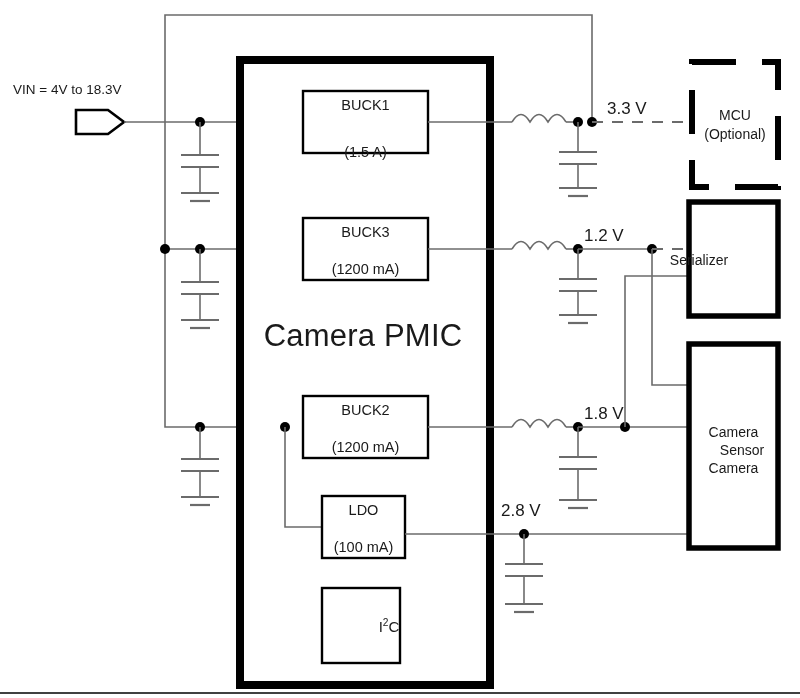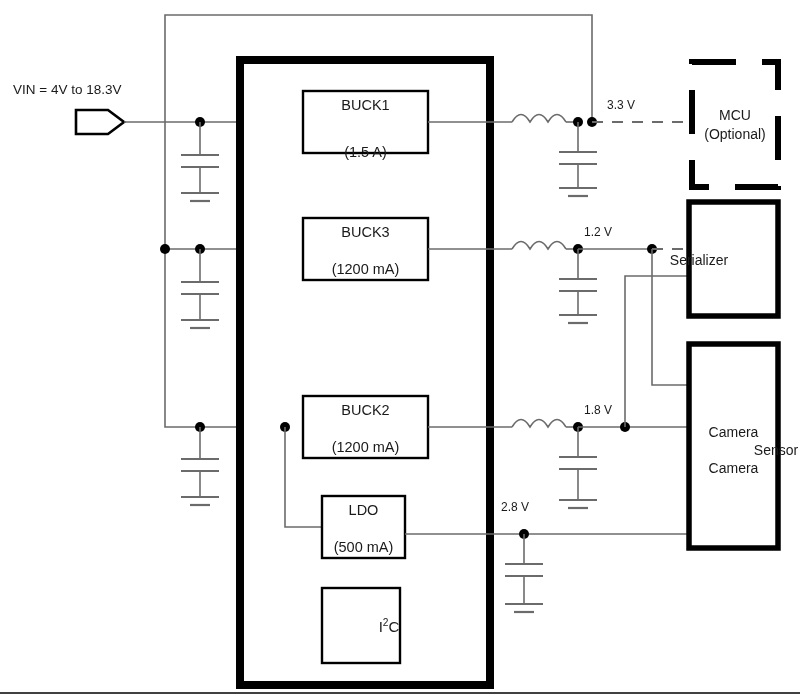--- a/index.html
+++ b/index.html
@@ -45,21 +45,21 @@
   
   .lbl {
     position: absolute;
     color: #1a1a1a;
     white-space: nowrap;
     line-height: 1.15;
     font-family: "Liberation Sans", sans-serif;
   }
   .lbl-vin { font-size: 13.5px; }
   .lbl-blk { font-size: 14.5px; }
-  .lbl-rail { font-size: 12px; }
+  .lbl-rail { font-size: 17px; }
   .lbl-pmic { font-size: 31px; letter-spacing: 0.2px; }
   .lbl-mod { font-size: 14px; text-align: center; }
   .lbl-i2c { font-size: 15px; margin-left: 28px; }
   .sup { font-size: 0.68em; vertical-align: super; }
   .ctr { transform: translateX(-50%); }
 </style>
 </head>
 <body>
 
 <div id="diagram-root">
@@ -223,32 +223,33 @@
   <div class="lbl lbl-blk ctr" style="left:365.5px; top:97px;">BUCK1</div>
   <div class="lbl lbl-blk ctr" style="left:365.5px; top:144px;">(1.5 A)</div>
 
   <div class="lbl lbl-blk ctr" style="left:365.5px; top:224px;">BUCK3</div>
   <div class="lbl lbl-blk ctr" style="left:365.5px; top:261px;">(1200 mA)</div>
 
   <div class="lbl lbl-blk ctr" style="left:365.5px; top:402px;">BUCK2</div>
   <div class="lbl lbl-blk ctr" style="left:365.5px; top:439px;">(1200 mA)</div>
 
   <div class="lbl lbl-blk ctr" style="left:363.5px; top:502px;">LDO</div>
-  <div class="lbl lbl-blk ctr" style="left:363.5px; top:539px;">(500 mA)</div>
+  <div class="lbl lbl-blk ctr" style="left:363.5px; top:539px;">(100 mA)</div>
 
   <div class="lbl lbl-i2c ctr" style="left:361px; top:617px;"><span>I</span><span class="sup">2</span><span>C</span></div>
 
+  <div class="lbl lbl-pmic ctr" style="left:363px; top:318px;">Camera PMIC</div>
 
   <div class="lbl lbl-rail" style="left:607px; top:99px;">3.3 V</div>
   <div class="lbl lbl-rail" style="left:584px; top:226px;">1.2 V</div>
   <div class="lbl lbl-rail" style="left:584px; top:404px;">1.8 V</div>
   <div class="lbl lbl-rail" style="left:501px; top:501px;">2.8 V</div>
 
   <div class="lbl lbl-mod ctr" style="left:735px; top:107px;">MCU</div>
   <div class="lbl lbl-mod ctr" style="left:735px; top:126px;">(Optional)</div>
 
   <div class="lbl lbl-mod ctr" style="left:699px; top:252px;">Serializer</div>
 
   <div class="lbl lbl-mod ctr" style="left:733.5px; top:424px;">Camera</div>
-  <div class="lbl lbl-mod ctr" style="left:776px; top:442px;">Sensor</div>
+  <div class="lbl lbl-mod ctr" style="left:742px; top:442px;">Sensor</div>
   <div class="lbl lbl-mod ctr" style="left:733.5px; top:460px;">Camera</div>
 
 </div>
 
 </body></html>

